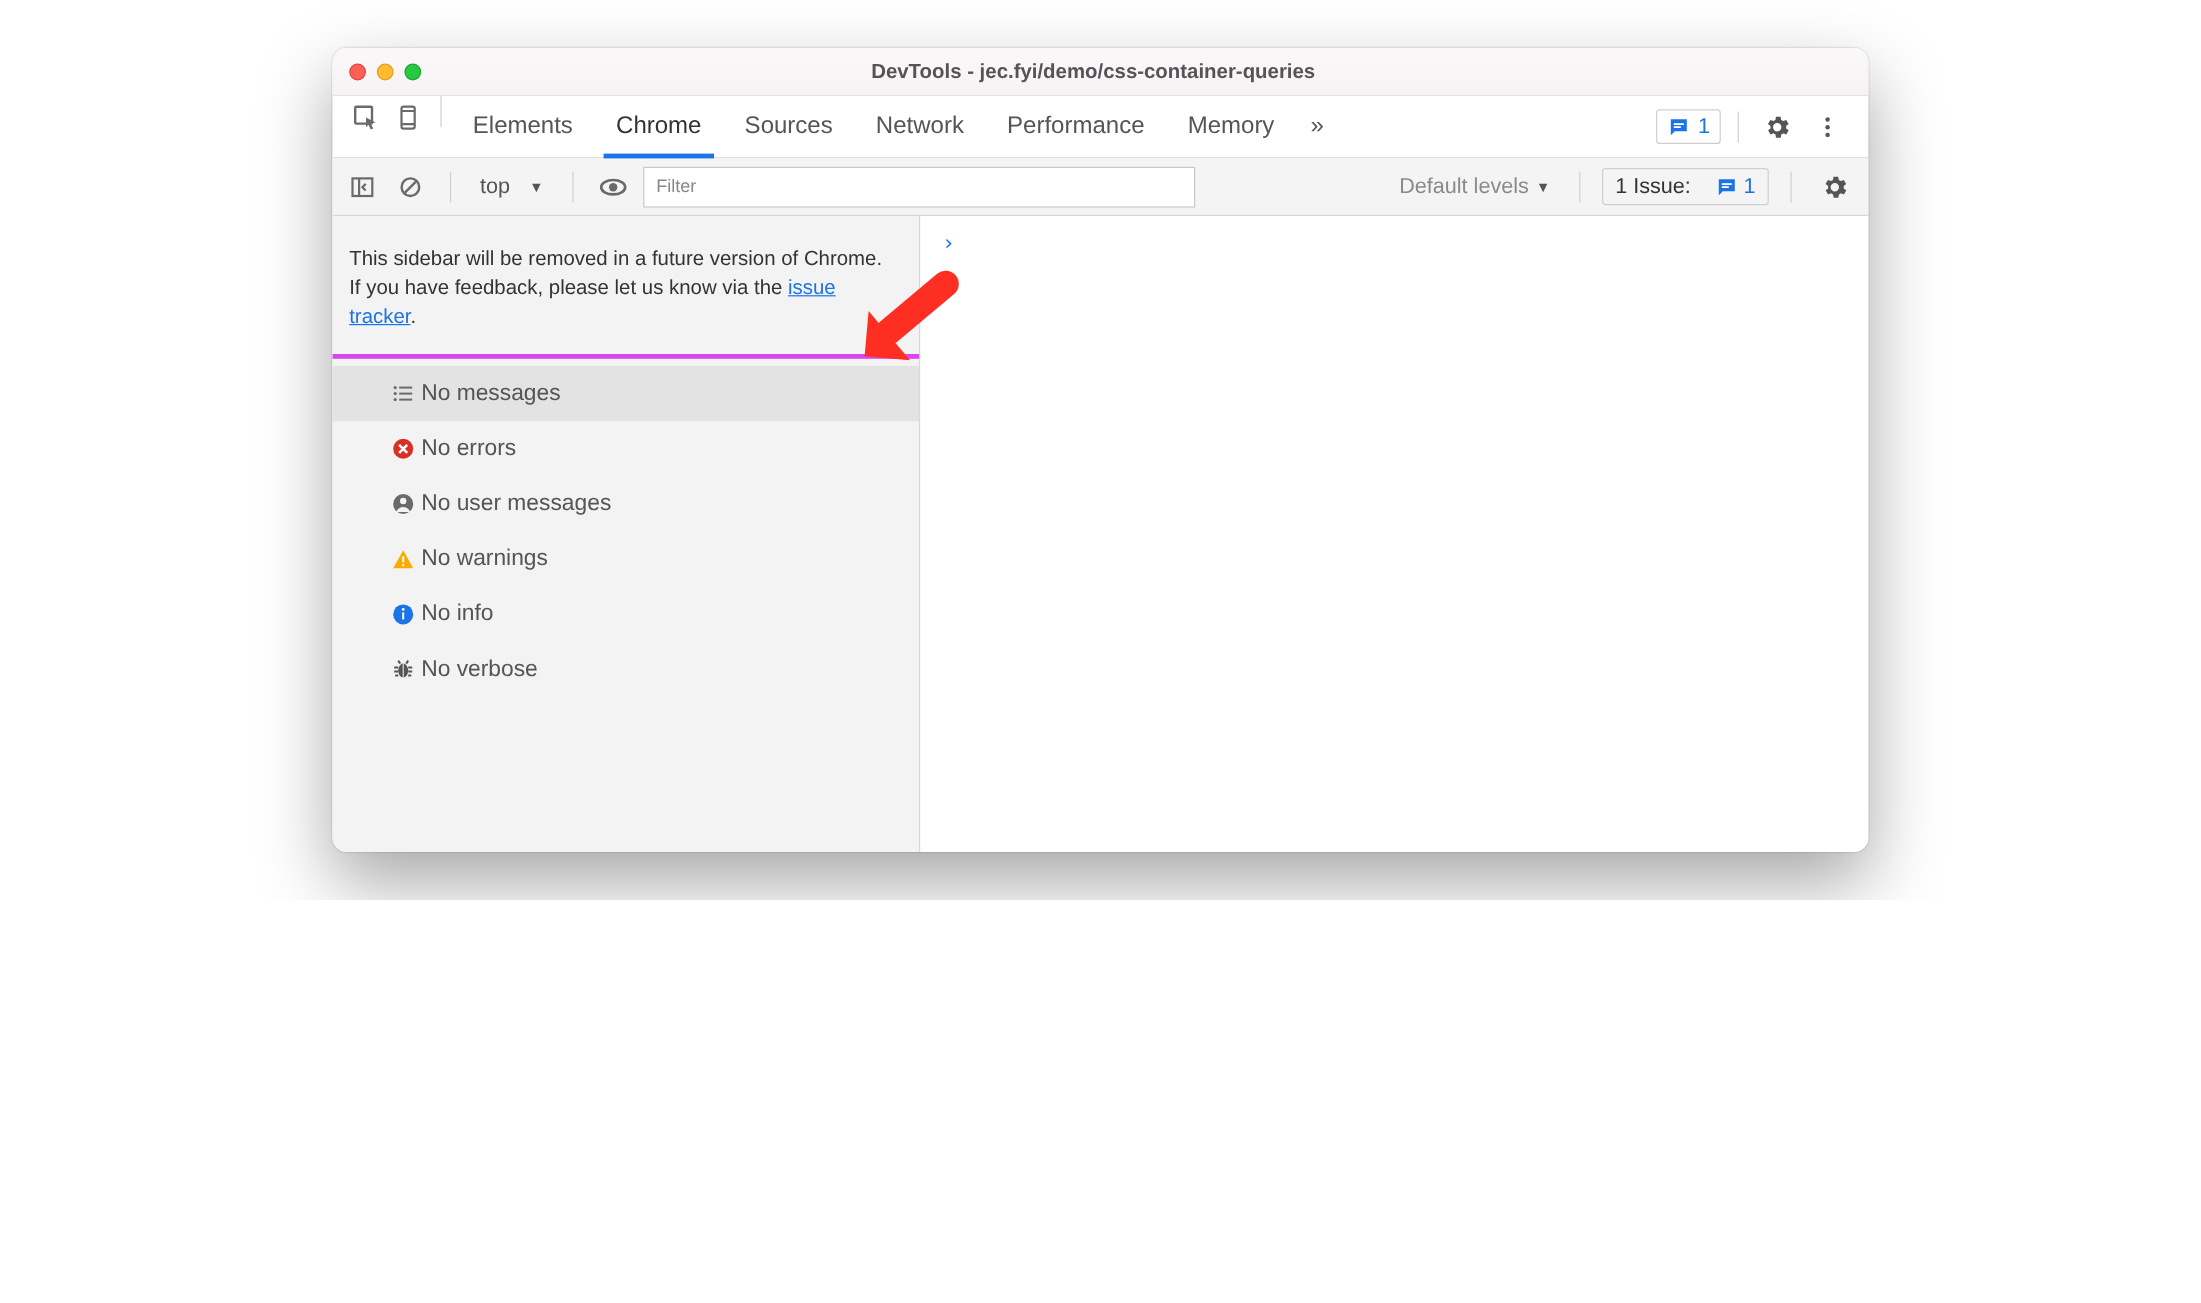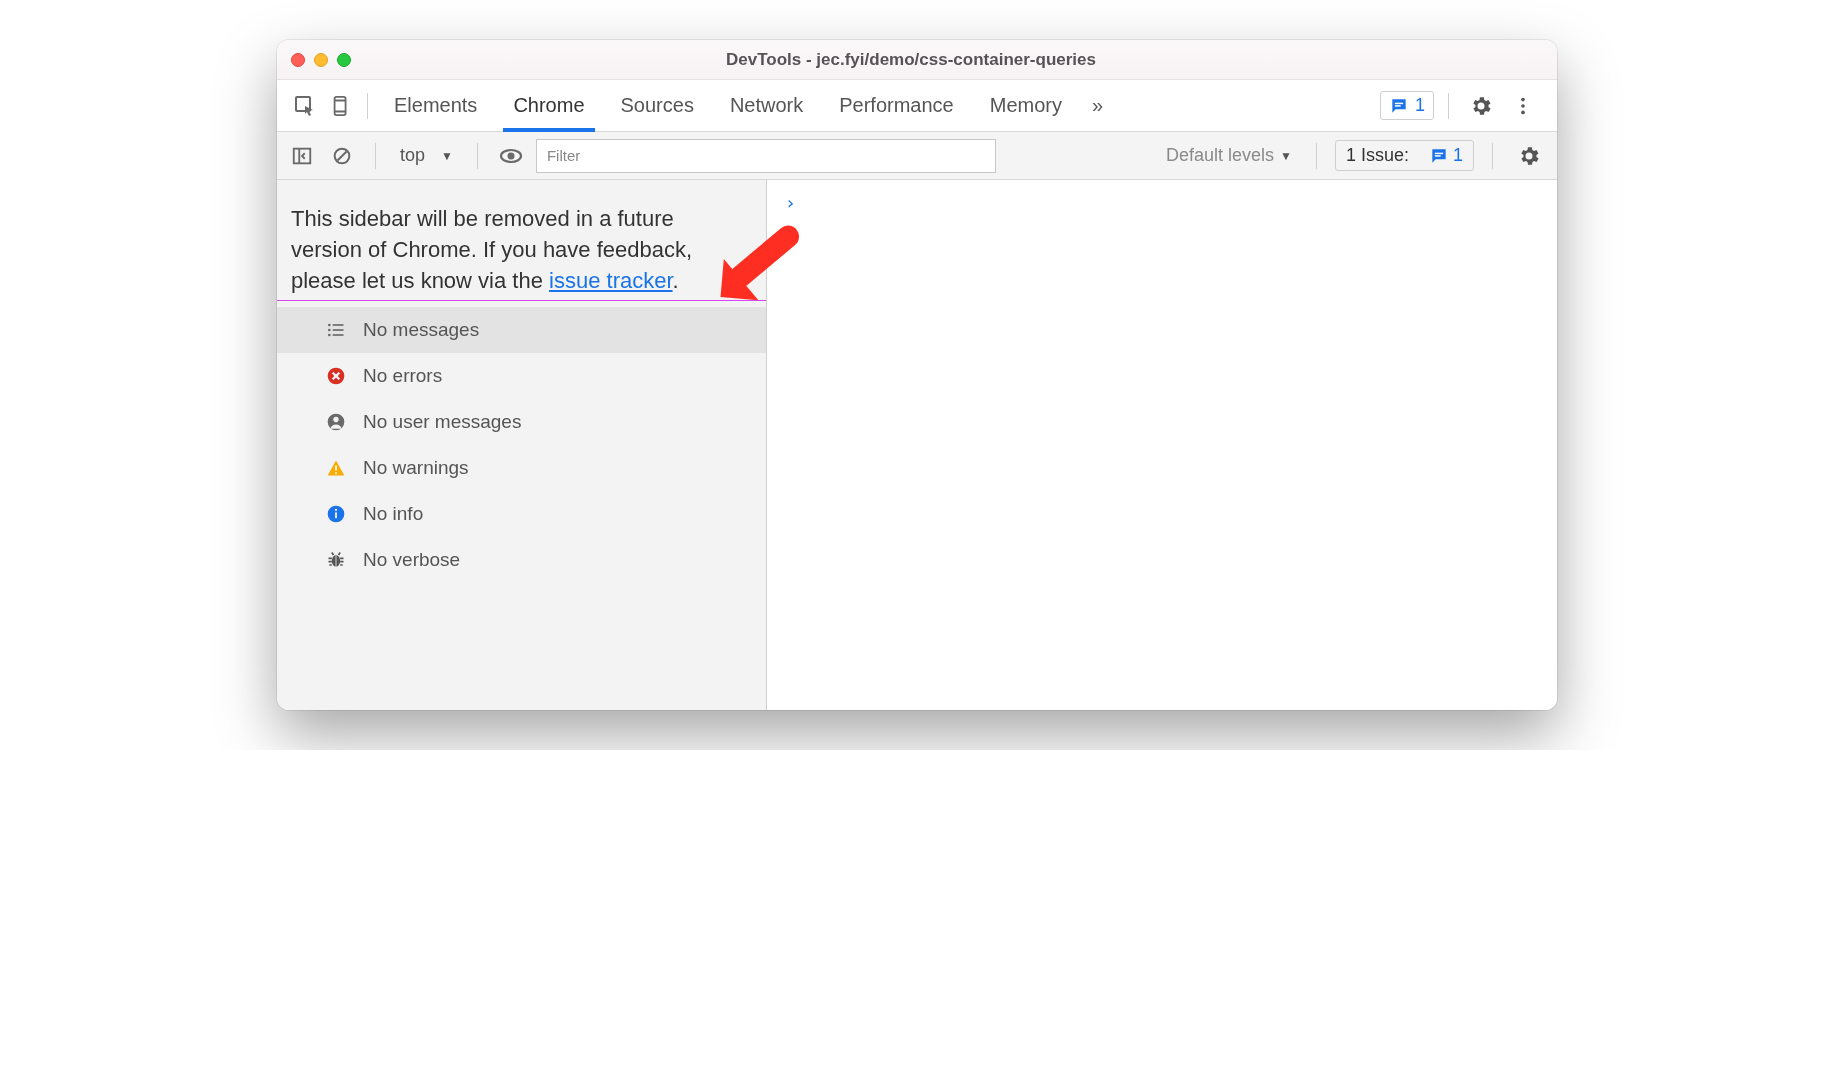--- a/index.html
+++ b/index.html
@@ -34,21 +34,20 @@
 .tyel { background:#febc2e; border:1px solid #e1a128;}
 .tgrn { background:#28c840; border:1px solid #1fa531;}
 .title {
   position: absolute; left:0; right:12px; text-align:center;
   font-size: 17px; font-weight: 600; color:#585257;
 }
 
 .toprow {
   height: 52px;
   display:flex;
-  align-items:center;
   padding: 0 10px;
   border-bottom: 1px solid #d8d8d8;
 }
 .iconbtn {
   width:36px; height:36px;
   display:flex; align-items:center; justify-content:center;
   color:#6a6a6a; cursor:pointer;
 }
 .vsep { width:1px; height:26px; background:#d0d0d0; margin:0 8px; }
 .tabs { display:flex; align-items:center; gap:0; flex:1; }
@@ -111,28 +110,28 @@
 .issuebox .cnt { color:#1a73e8; display:flex; align-items:center; gap:4px;}
 
 .body { display:flex; height:530px; }
 .sidebar {
   width:490px;
   border-right:1px solid #d0d0d0;
   background:#f3f3f3;
   display:flex; flex-direction:column;
 }
 .deprecation {
-  padding:24px 20px 4px 14px;
-  font-size:22px; color:#333; line-height:1.4;
-  border-bottom:1px solid #d946ef;
+  padding:24px 20px 20px 14px;
+  font-size:17px; color:#333; line-height:1.4;
+  border-bottom:4px solid #d946ef;
 }
 .deprecation a { color:#1a73e8; text-decoration:underline; }
 .filterlist { padding-top:6px; }
 .frow {
-  display:flex; align-items:center; gap:16px;
+  display:flex; align-items:center; gap:4px;
   height:46px; padding-left:48px;
   font-size:19px; color:#555; cursor:pointer;
 }
 .frow.sel { background:#e3e3e3; }
 .frow .ficon { width:22px; height:22px; display:flex; align-items:center; justify-content:center;}
 
 .main {
   flex:1; background:#fff; padding:12px 18px;
   font-family: Menlo, Consolas, monospace;
   font-size:18px; color:#1a73e8;

